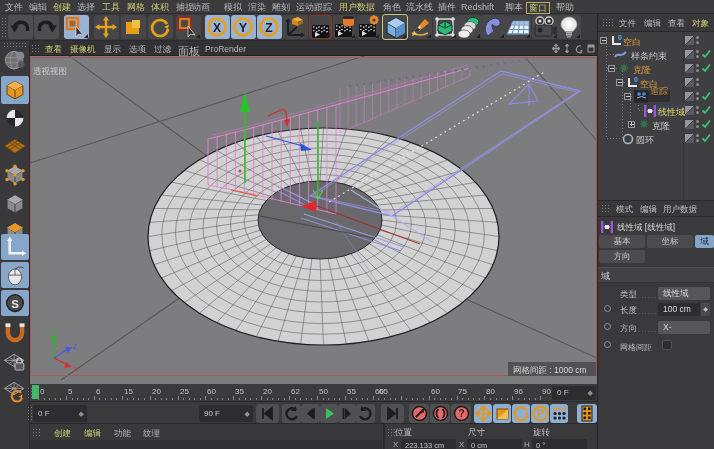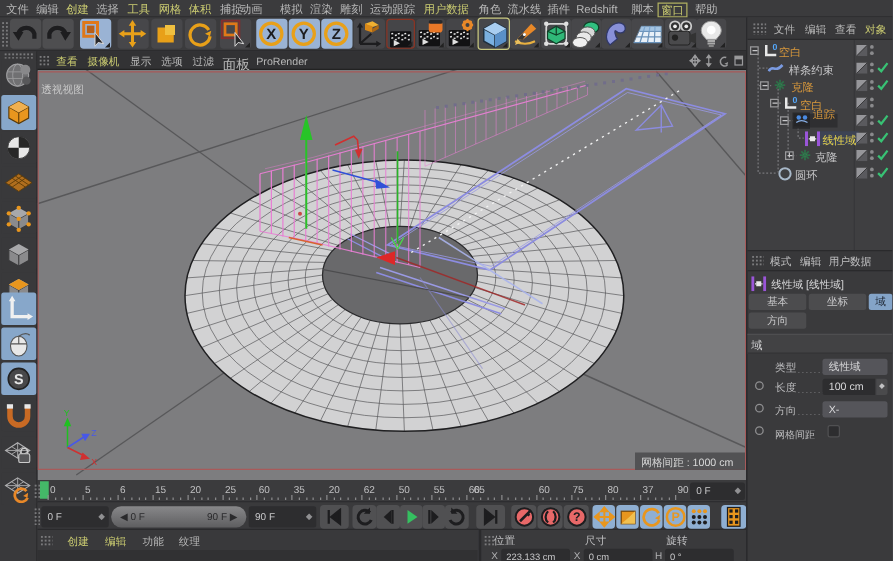--- a/index.html
+++ b/index.html
@@ -471,21 +471,21 @@
     <div class="abs" style="left:235px;top:387px;font-size:8px;color:#c0c0c2">35</div>
     <div class="abs" style="left:263px;top:387px;font-size:8px;color:#c0c0c2">20</div>
     <div class="abs" style="left:291px;top:387px;font-size:8px;color:#c0c0c2">62</div>
     <div class="abs" style="left:319px;top:387px;font-size:8px;color:#c0c0c2">50</div>
     <div class="abs" style="left:347px;top:387px;font-size:8px;color:#c0c0c2">55</div>
     <div class="abs" style="left:375px;top:387px;font-size:8px;color:#c0c0c2">60</div>
     <div class="abs" style="left:379px;top:387px;font-size:8px;color:#c0c0c2">65</div>
     <div class="abs" style="left:431px;top:387px;font-size:8px;color:#c0c0c2">60</div>
     <div class="abs" style="left:458px;top:387px;font-size:8px;color:#c0c0c2">75</div>
     <div class="abs" style="left:486px;top:387px;font-size:8px;color:#c0c0c2">80</div>
-    <div class="abs" style="left:514px;top:387px;font-size:8px;color:#c0c0c2">37</div>
+    <div class="abs" style="left:514px;top:387px;font-size:8px;color:#c0c0c2">96</div>
     <div class="abs" style="left:542px;top:387px;font-size:8px;color:#c0c0c2">90</div>
     <div class="tick" style="left:38.0px;top:396px;width:1px;height:4px"></div>
     <div class="tick" style="left:43.6px;top:398px;width:1px;height:2px"></div>
     <div class="tick" style="left:49.2px;top:398px;width:1px;height:2px"></div>
     <div class="tick" style="left:54.7px;top:398px;width:1px;height:2px"></div>
     <div class="tick" style="left:60.3px;top:398px;width:1px;height:2px"></div>
     <div class="tick" style="left:65.9px;top:396px;width:1px;height:4px"></div>
     <div class="tick" style="left:71.5px;top:398px;width:1px;height:2px"></div>
     <div class="tick" style="left:77.1px;top:398px;width:1px;height:2px"></div>
     <div class="tick" style="left:82.6px;top:398px;width:1px;height:2px"></div>
@@ -568,21 +568,20 @@
     <div class="tick" style="left:512.3px;top:396px;width:1px;height:4px"></div>
     <div class="tick" style="left:517.9px;top:398px;width:1px;height:2px"></div>
     <div class="tick" style="left:523.5px;top:398px;width:1px;height:2px"></div>
     <div class="tick" style="left:529.0px;top:398px;width:1px;height:2px"></div>
     <div class="tick" style="left:534.6px;top:398px;width:1px;height:2px"></div>
     <div class="tick" style="left:540.2px;top:396px;width:1px;height:4px"></div>
 <div class="abs" style="left:552px;top:386px;width:44px;height:14px;background:#2d2d2f;border-radius:2px;color:#c8c8ca;font-size:8px;line-height:14px;padding-left:5px">0 F<span style="position:absolute;right:3px;font-size:7px;color:#909092">◆</span></div>
 <div class="abs" style="left:30px;top:402px;width:567px;height:22px;background:#3a3a3c;border-bottom:1px solid #2a2a2c"></div>
 <div class="abs hdots" style="left:27px;top:406px;width:5px;height:14px"></div>
 <div class="abs" style="left:33px;top:405px;width:54px;height:17px;background:#2d2d2f;border-radius:2px;color:#c8c8ca;font-size:8px;line-height:17px;padding-left:5px">0 F<span style="position:absolute;right:3px;font-size:7px;color:#909092">◆</span></div>
-<div class="abs" style="left:89px;top:405px;width:108px;height:17px;background:linear-gradient(#88888a,#5e5e60);border-radius:8px;color:#2a2a2c;font-size:8px;line-height:17px"><span style="padding-left:7px">◀ 0 F</span><span style="position:absolute;right:7px">90 F ▶</span></div>
 <div class="abs" style="left:199px;top:405px;width:54px;height:17px;background:#2d2d2f;border-radius:2px;color:#c8c8ca;font-size:8px;line-height:17px;padding-left:5px">90 F<span style="position:absolute;right:3px;font-size:7px;color:#909092">◆</span></div>
 <div class="abs" style="left:256px;top:404px;width:23px;height:19px;background:#505052;border-radius:3px;text-align:center"><svg width="19" height="19" viewBox="0 0 19 19" style="margin-top:0px">
         <path d="M5 4 v11 M14 4 L7 9.5 L14 15 Z" stroke="#1d1d1f" stroke-width="1.8" fill="#1d1d1f"></path>
       </svg></div>
 <div class="abs" style="left:282px;top:404px;width:19px;height:19px;background:#505052;border-radius:3px;text-align:center"><svg width="19" height="19" viewBox="0 0 19 19" style="margin-top:0px">
         <path d="M14 6 A5.5 5.5 0 1 0 15 12" stroke="#1d1d1f" stroke-width="2.4" fill="none"></path>
         <path d="M14 2 v5 h-5 Z" fill="#1d1d1f"></path>
       </svg></div>
 <div class="abs" style="left:301px;top:404px;width:19px;height:19px;background:#505052;border-radius:3px;text-align:center"><svg width="19" height="19" viewBox="0 0 19 19" style="margin-top:0px">
         <path d="M12 4 L6 9.5 L12 15 Z" fill="#1d1d1f"></path>

